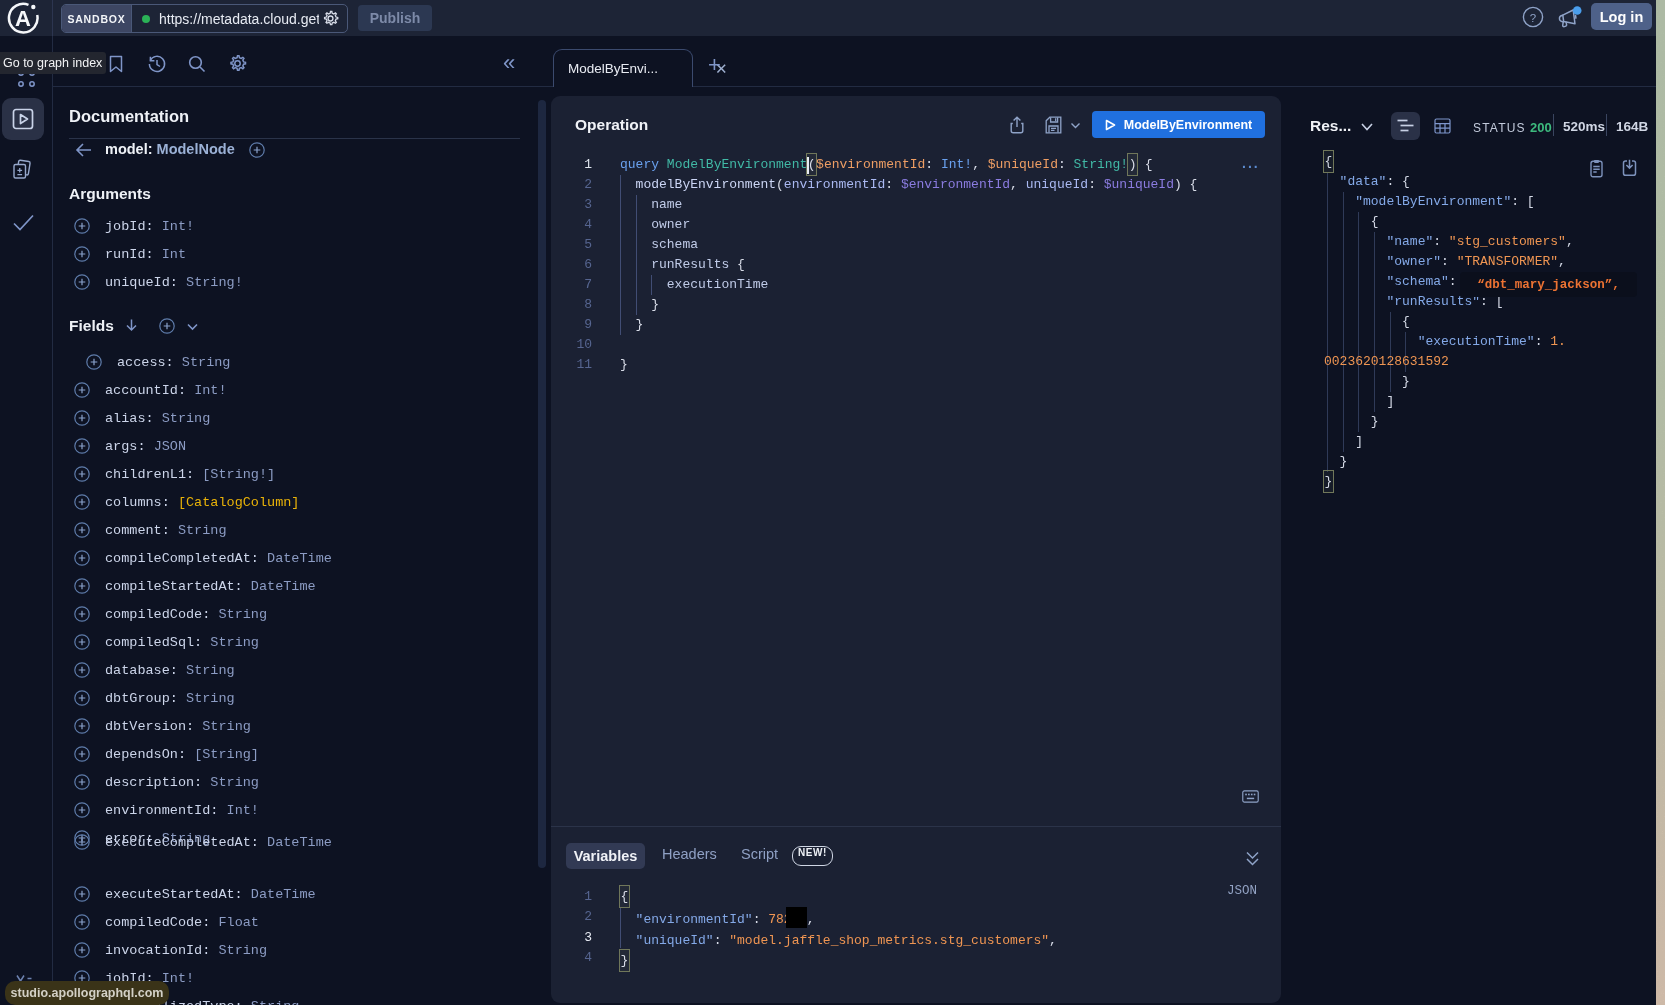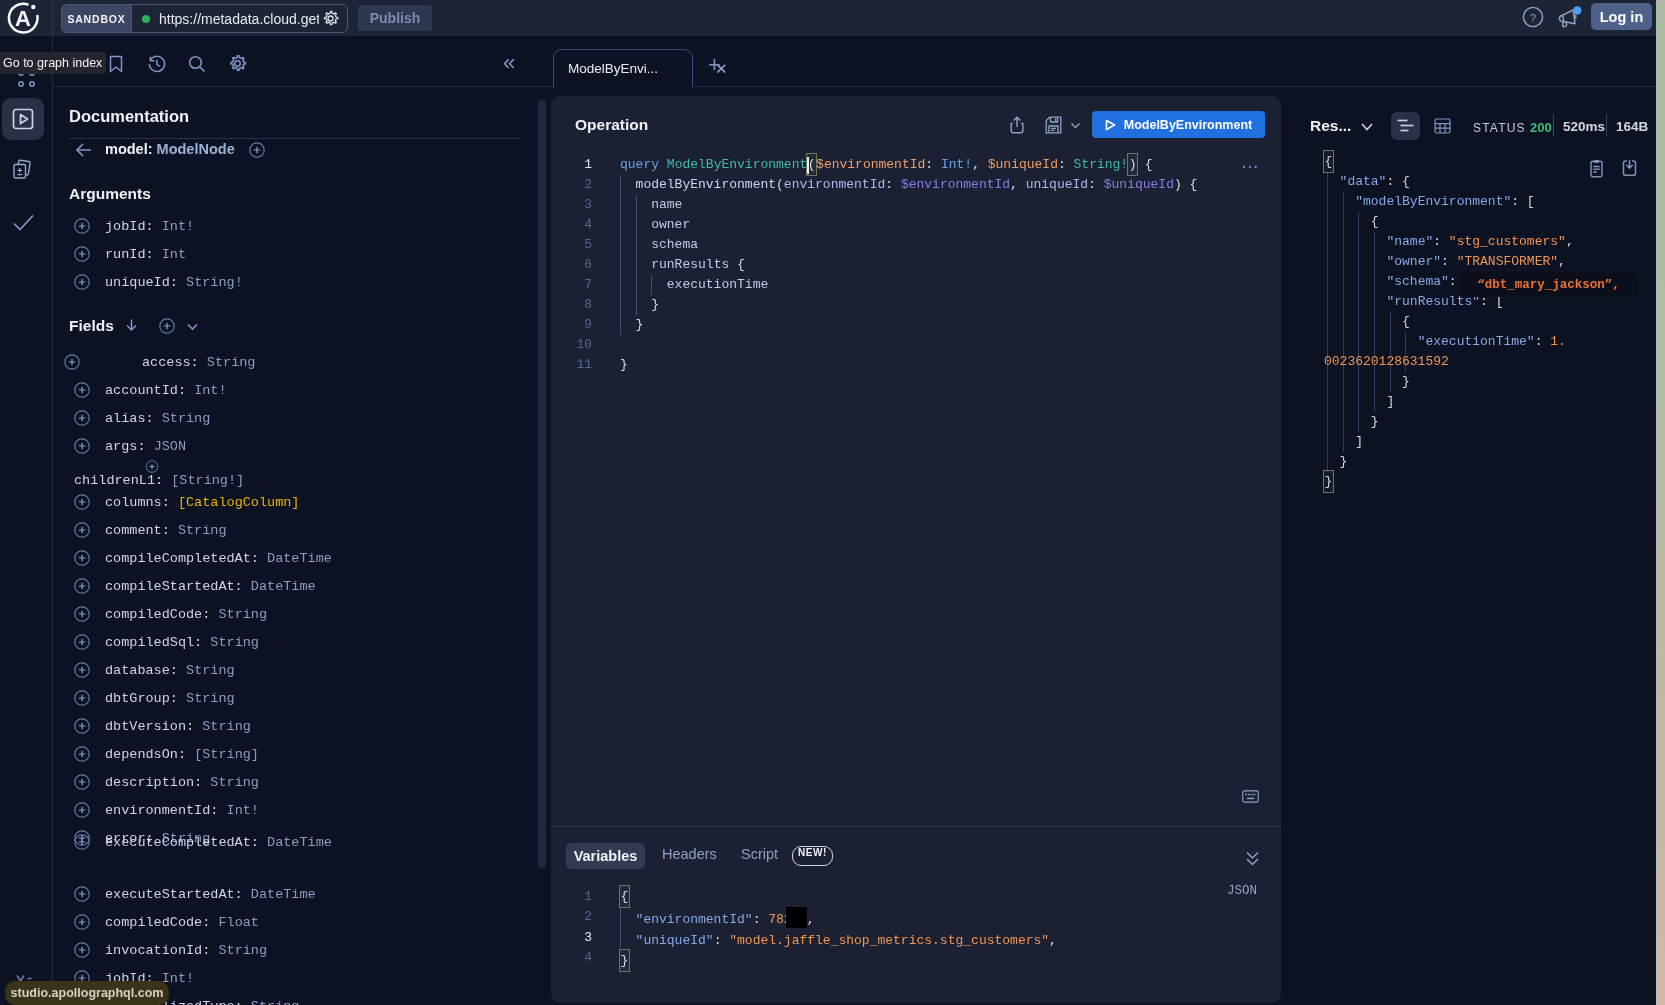--- a/index.html
+++ b/index.html
@@ -168,21 +168,21 @@
   <path d="M6.5 1.5 V 11.5 M2 7.5 L 6.5 12 L 11 7.5" fill="none" stroke="#7f95c8" stroke-width="1.5"></path>
 </svg>
 <svg class="abs" style="left:159px;top:318px;" width="16" height="16" viewBox="0 0 16 16">
   <circle cx="8" cy="8" r="7.2" fill="none" stroke="#5f7cab" stroke-width="1.2"></circle>
   <path d="M8 4.7 v 6.6 M4.7 8 h 6.6" stroke="#8aa2cc" stroke-width="1.2"></path>
 </svg>
 <svg class="abs" style="left:186px;top:322px;" width="13" height="10" viewBox="0 0 13 10">
   <path d="M2 2.5 L 6.5 7 L 11 2.5" fill="none" stroke="#7f95c8" stroke-width="1.6"></path>
 </svg>
 <div id="fieldlist">
-<div class="abs fieldrow" style="left:64px;top:348px;gap:47px;">
+<div class="abs fieldrow" style="left:86px;top:348px;">
 <svg width="16" height="16" viewBox="0 0 16 16" style="margin-right:15px;">
           <circle cx="8" cy="8" r="7.2" fill="none" stroke="#5f7cab" stroke-width="1.2"></circle>
           <path d="M8 4.7 v 6.6 M4.7 8 h 6.6" stroke="#8aa2cc" stroke-width="1.2"></path>
         </svg>
 <span class="mono" style="font-size:13.5px;"><span style="color:#ccd5ea;">access:</span> <span style="color:#8c9cc4;">String</span></span>
 </div>
 <div class="abs fieldrow" style="left:74px;top:376px;">
 <svg width="16" height="16" viewBox="0 0 16 16" style="margin-right:15px;">
           <circle cx="8" cy="8" r="7.2" fill="none" stroke="#5f7cab" stroke-width="1.2"></circle>
           <path d="M8 4.7 v 6.6 M4.7 8 h 6.6" stroke="#8aa2cc" stroke-width="1.2"></path>
@@ -196,21 +196,21 @@
         </svg>
 <span class="mono" style="font-size:13.5px;"><span style="color:#ccd5ea;">alias:</span> <span style="color:#8c9cc4;">String</span></span>
 </div>
 <div class="abs fieldrow" style="left:74px;top:432px;">
 <svg width="16" height="16" viewBox="0 0 16 16" style="margin-right:15px;">
           <circle cx="8" cy="8" r="7.2" fill="none" stroke="#5f7cab" stroke-width="1.2"></circle>
           <path d="M8 4.7 v 6.6 M4.7 8 h 6.6" stroke="#8aa2cc" stroke-width="1.2"></path>
         </svg>
 <span class="mono" style="font-size:13.5px;"><span style="color:#ccd5ea;">args:</span> <span style="color:#8c9cc4;">JSON</span></span>
 </div>
-<div class="abs fieldrow" style="left:74px;top:460px;flex-direction:column;">
+<div class="abs fieldrow" style="left:74px;top:460px;">
 <svg width="16" height="16" viewBox="0 0 16 16" style="margin-right:15px;">
           <circle cx="8" cy="8" r="7.2" fill="none" stroke="#5f7cab" stroke-width="1.2"></circle>
           <path d="M8 4.7 v 6.6 M4.7 8 h 6.6" stroke="#8aa2cc" stroke-width="1.2"></path>
         </svg>
 <span class="mono" style="font-size:13.5px;"><span style="color:#ccd5ea;">childrenL1:</span> <span style="color:#8c9cc4;">[String!]</span></span>
 </div>
 <div class="abs fieldrow" style="left:74px;top:488px;">
 <svg width="16" height="16" viewBox="0 0 16 16" style="margin-right:15px;">
           <circle cx="8" cy="8" r="7.2" fill="none" stroke="#5f7cab" stroke-width="1.2"></circle>
           <path d="M8 4.7 v 6.6 M4.7 8 h 6.6" stroke="#8aa2cc" stroke-width="1.2"></path>

